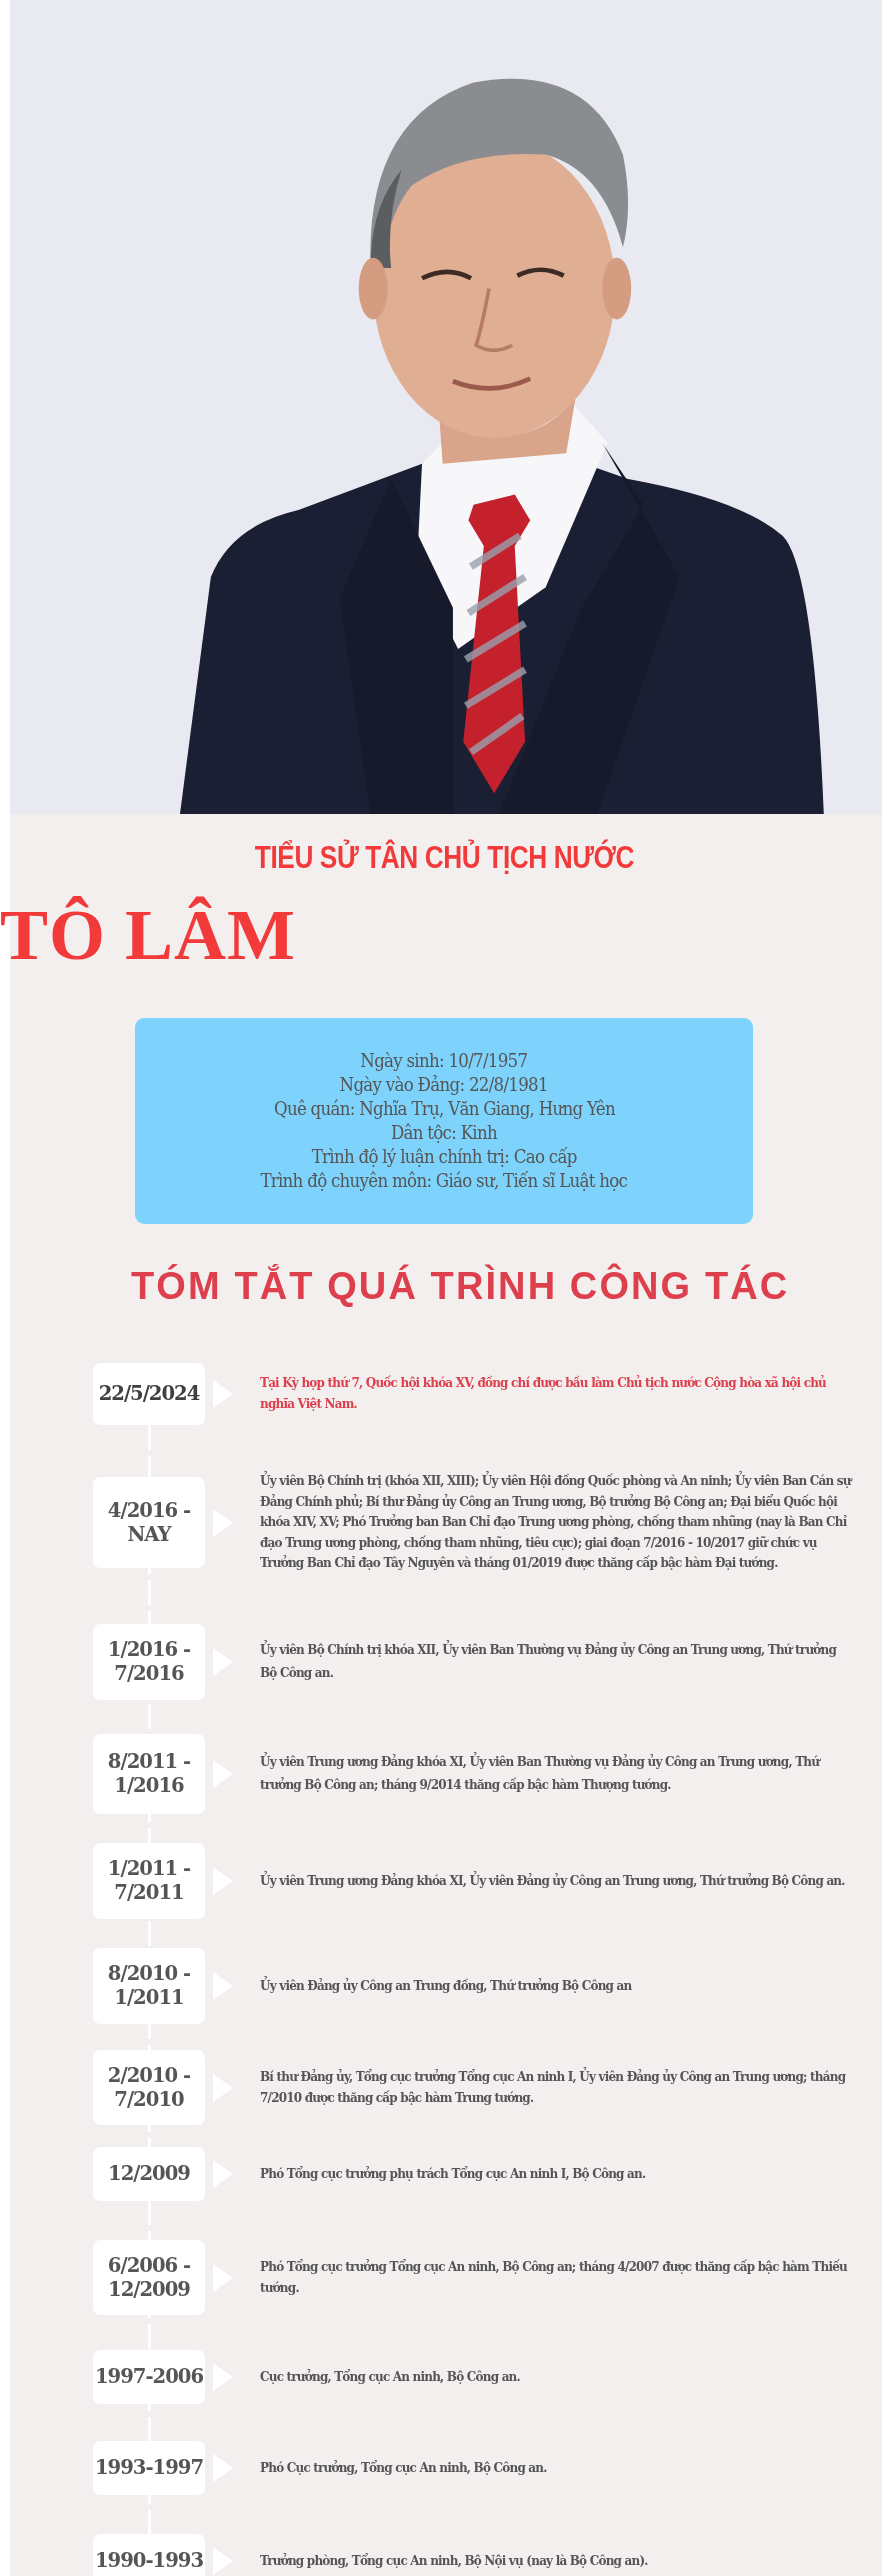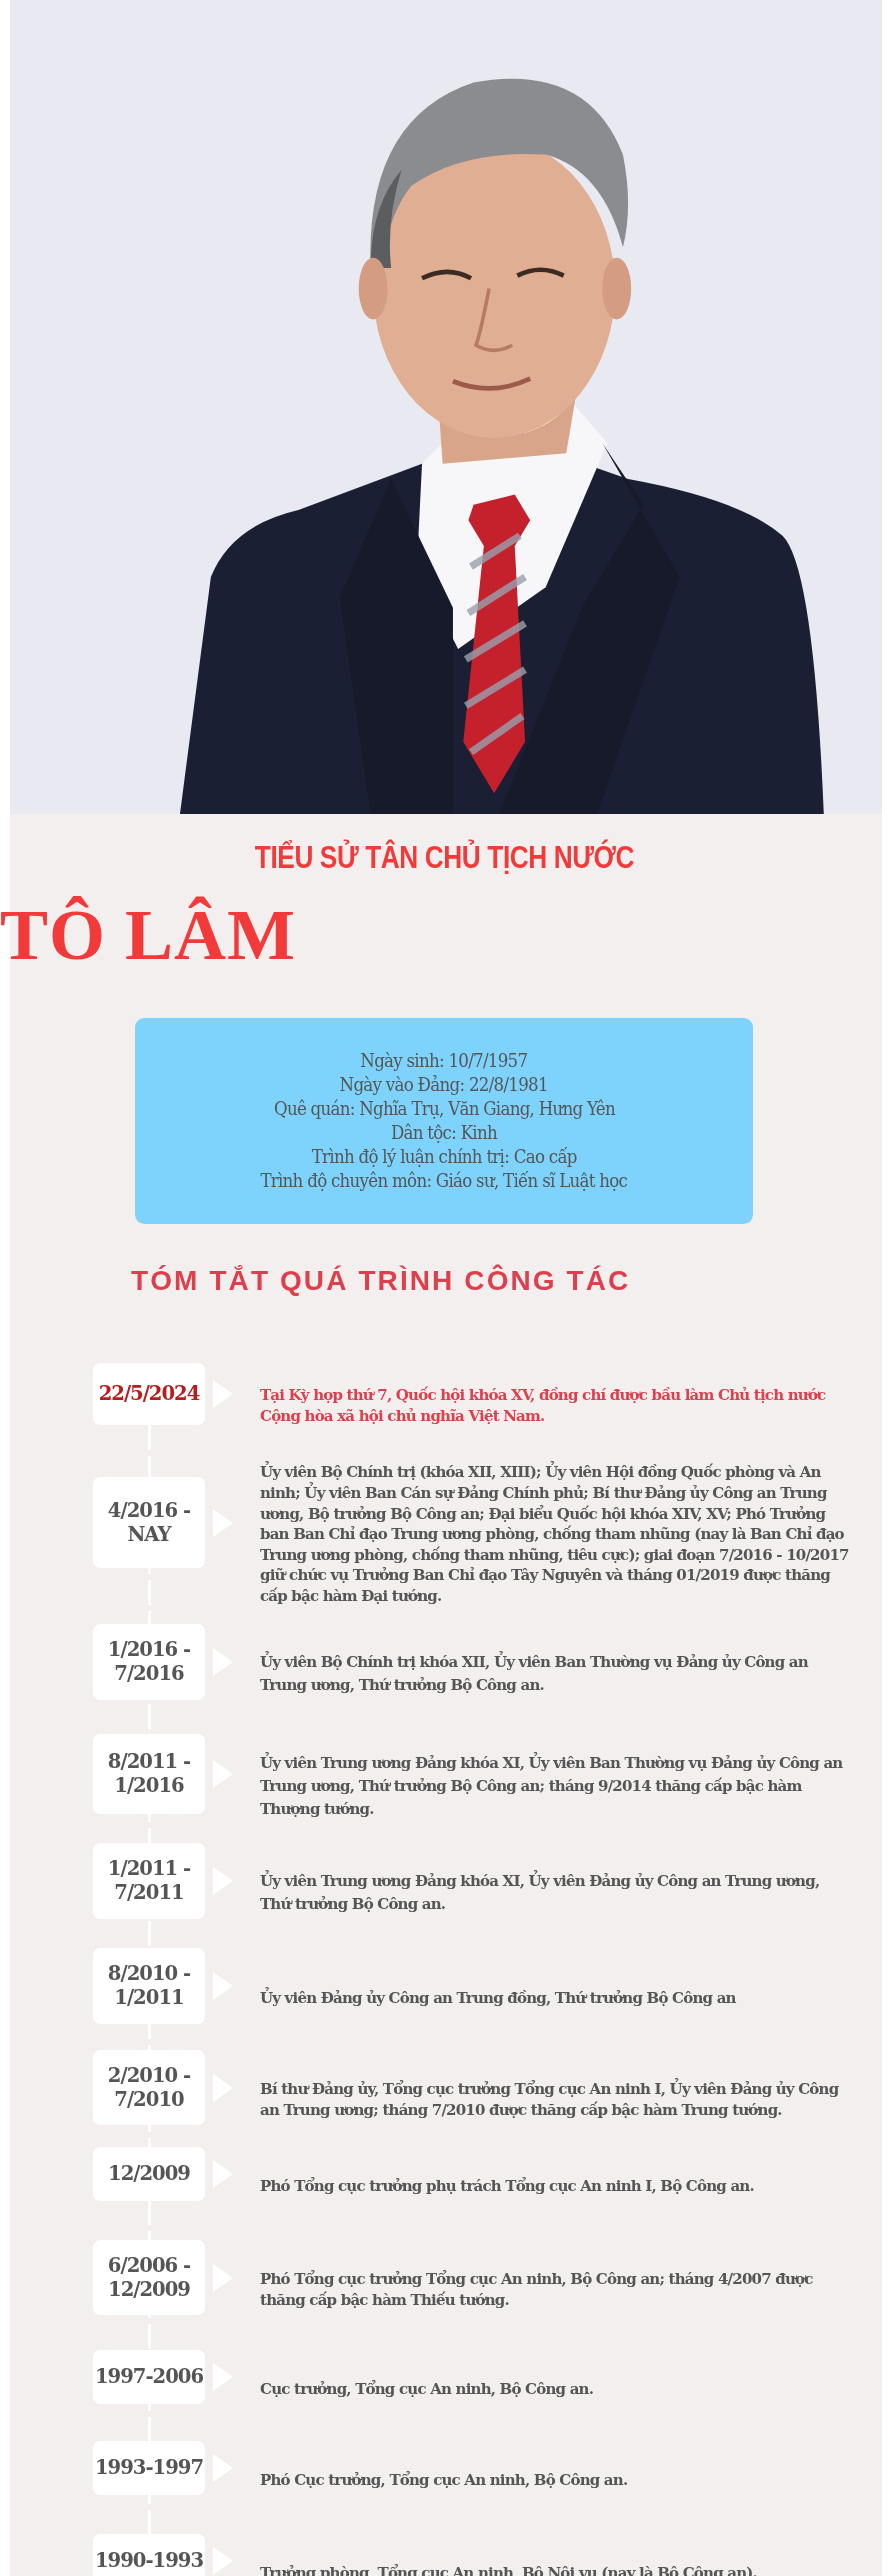--- a/index.html
+++ b/index.html
@@ -4,27 +4,27 @@
 <style>
   html, body { margin: 0; padding: 0; background: #ffffff; }
   body { width: 889px; height: 3027px; position: relative; overflow: hidden; font-family: "DejaVu Serif", serif; }
   .panel { position: absolute; left: 10.3px; top: 0; width: 872px; height: 3027px; background: #f3efee; }
   .photo { position: absolute; left: 10.3px; top: 0; width: 872px; height: 814px; background: linear-gradient(180deg,#ebecf3 0%,#e6e8f0 100%); overflow: hidden; }
   .photo svg { position: absolute; left: 0; top: 0; }
   .kicker { position: absolute; left: 0; width: 889px; top: 839px; text-align: center; color: #f23a3a; font-family: "Liberation Sans", sans-serif; font-weight: bold; font-size: 32px; letter-spacing: -0.5px; transform: scaleX(0.82); }
   .name { position: absolute; left: 0; width: 889px; top: 899px; text-align: left; color: #f23a3a; font-family: "Liberation Serif", serif; font-weight: bold; font-size: 72px; line-height: 1; letter-spacing: 1px; }
   .info { position: absolute; left: 135px; top: 1018px; width: 618px; height: 206px; background: #7dd3fc; border-radius: 9.3px; display: flex; flex-direction: column; justify-content: center; align-items: center; }
   .info div { color: #555555; font-family: "DejaVu Serif", serif; font-size: 18.5px; line-height: 24px; letter-spacing: -0.8px; transform: scaleX(0.9); }
-  .sect-title { position: absolute; left: 131px; top: 1265px; color: #dd3f4c; font-family: "Liberation Sans", sans-serif; font-weight: bold; font-size: 28px; letter-spacing: 2.1px; }
+  .sect-title { position: absolute; left: 131px; top: 1265px; color: #dd3f4c; font-family: "Liberation Sans", sans-serif; font-weight: bold; font-size: 38px; letter-spacing: 2.1px; }
   .spine { position: absolute; left: 148px; top: 1425px; width: 3.1px; height: 1398px; background: repeating-linear-gradient(180deg,#ffffff 0,#ffffff 25px,transparent 25px,transparent 31px); }
   .row { position: absolute; left: 93px; width: 773px; }
   .date { position: absolute; left: 0; top: 0; width: 112px; height: 100%; background: #ffffff; border-radius: 7.2px; display: flex; align-items: center; justify-content: center; text-align: center; color: #555555; font-family: "DejaVu Serif", serif; font-weight: bold; font-size: 19.6px; line-height: 24px; letter-spacing: -1px; }
-  .date.hl { color: #b91c1c; }
+  .date.hl { color: #404040; }
   .arrow { position: absolute; left: 120px; top: 50%; width: 0; height: 0; margin-top: -14px; border-top: 14px solid transparent; border-bottom: 14px solid transparent; border-left: 20.6px solid #ffffff; }
-  .desc { position: absolute; left: 167px; top: 12px; height: 100%; width: 592px; display: flex; align-items: center; color: #555555; font-family: "DejaVu Serif", serif; font-weight: bold; font-size: 15px; line-height: 23px; letter-spacing: -0.8px; }
+  .desc { position: absolute; left: 167px; top: 0; height: 100%; width: 592px; display: flex; align-items: center; color: #555555; font-family: "DejaVu Serif", serif; font-weight: bold; font-size: 12px; line-height: 23px; letter-spacing: -0.8px; }
   .desc.hl { color: #dd3f4c; line-height: 20.6px; }
   .desc.dense { line-height: 20.6px; }
 </style>
 </head>
 <body>
 
 <div class="panel"></div>
 
 <div class="photo">
   <svg width="872" height="814" viewBox="0 0 1693 1580">

